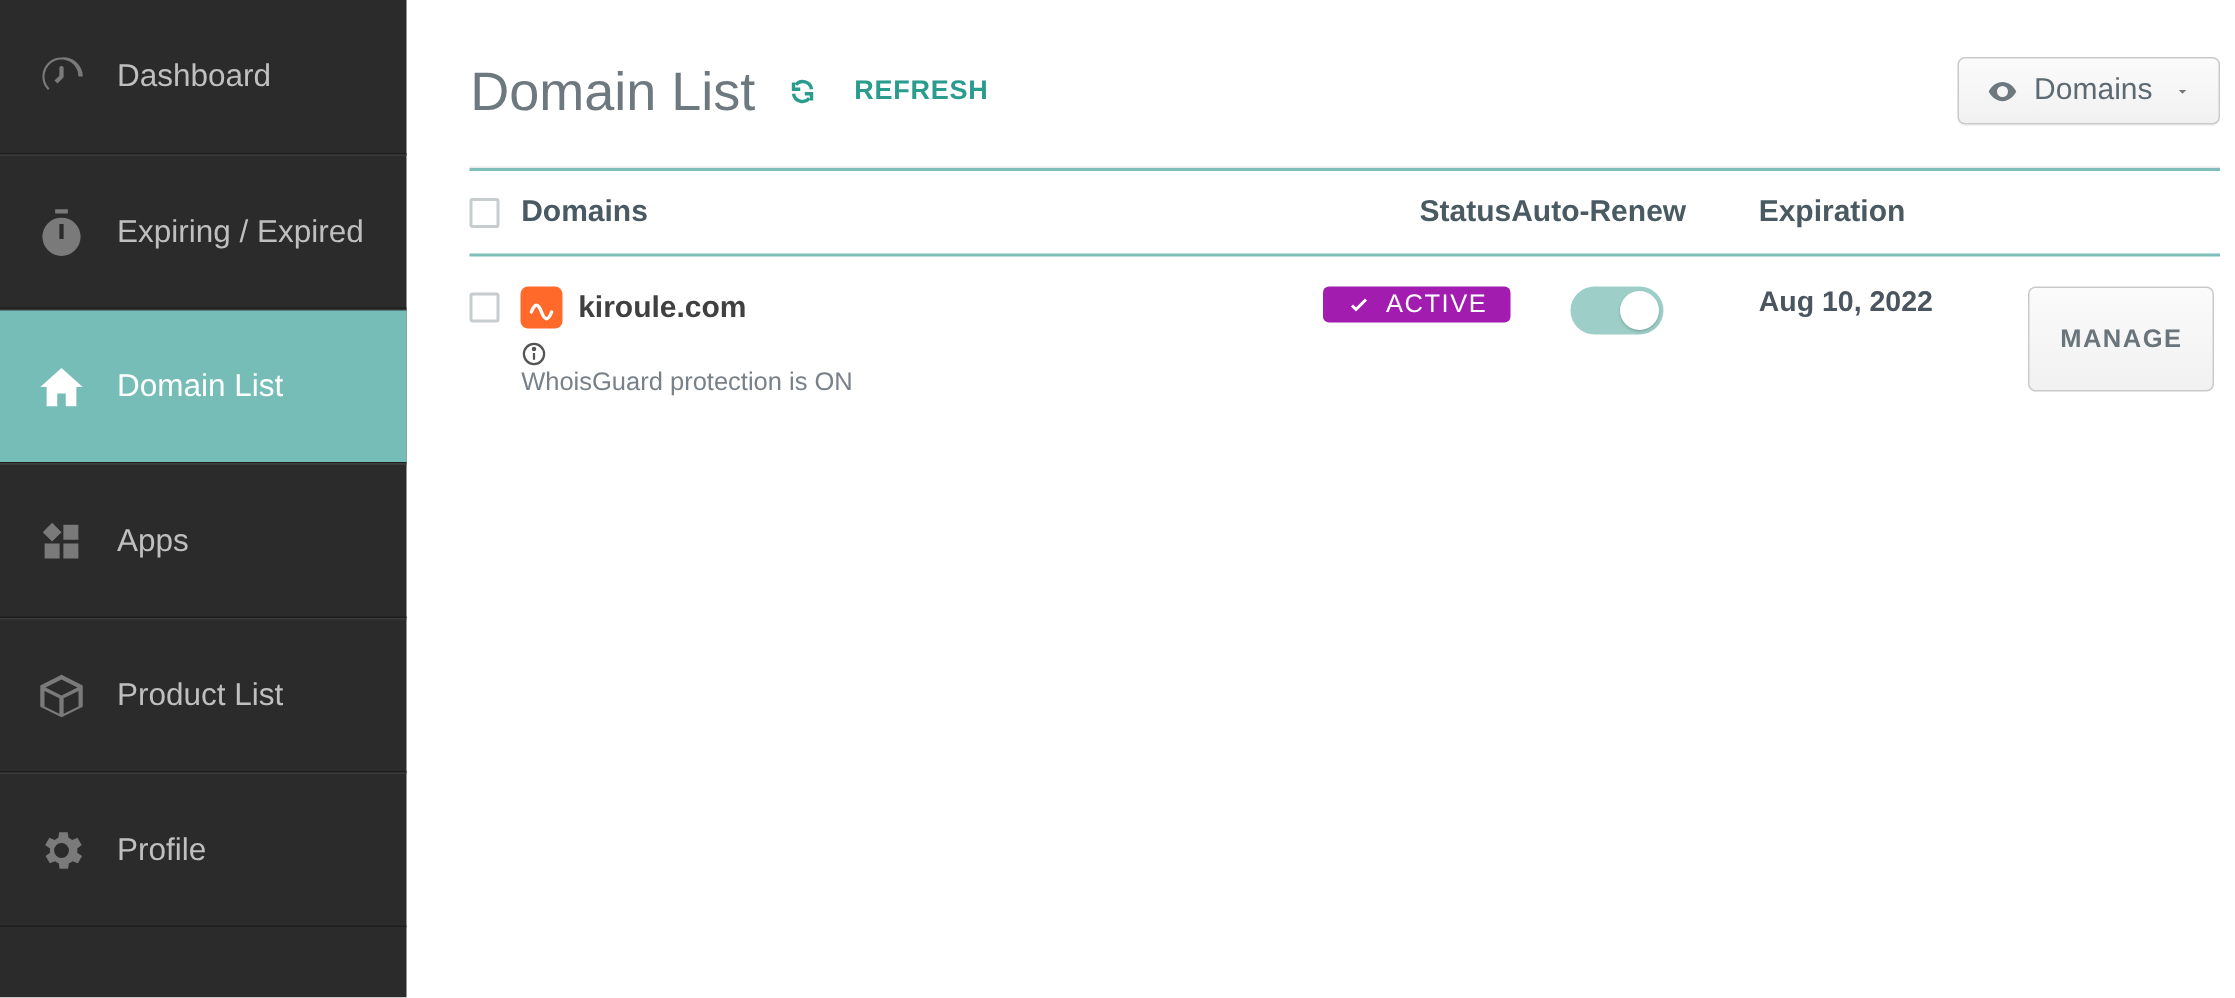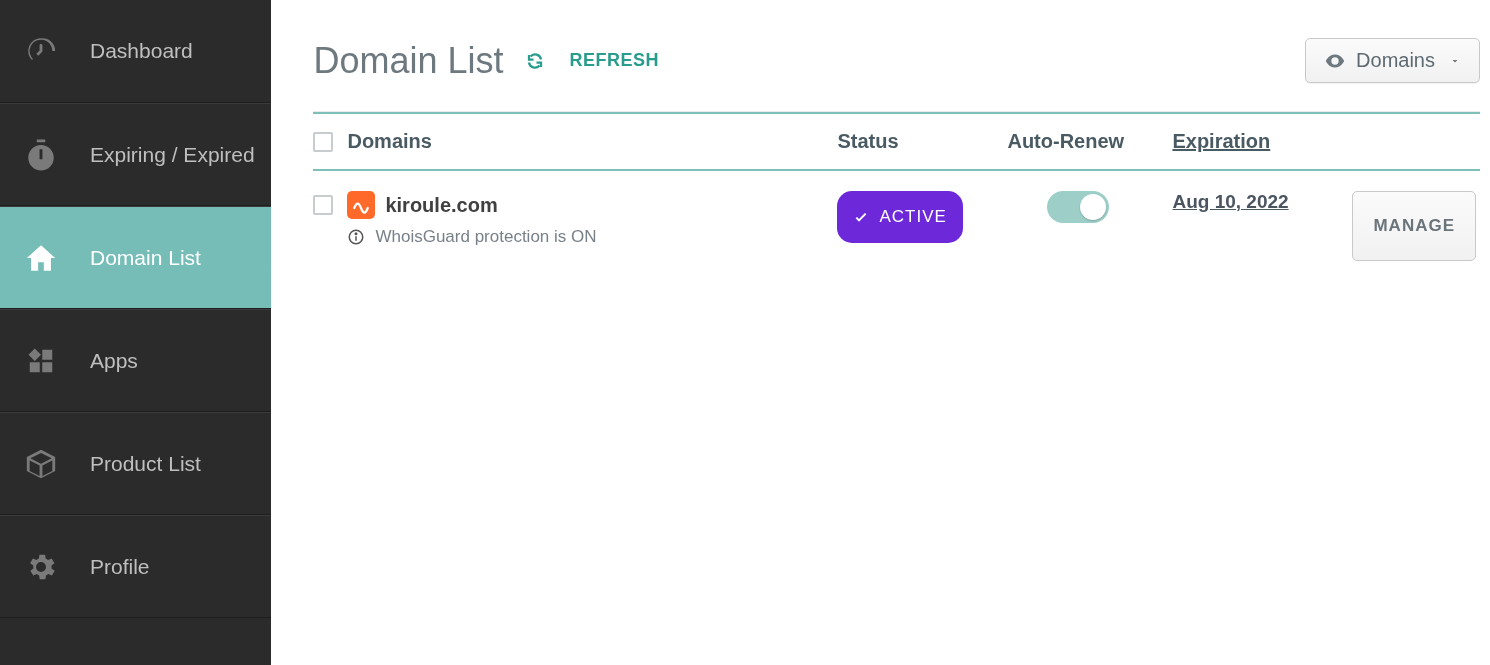--- a/index.html
+++ b/index.html
@@ -23,21 +23,20 @@
     display: flex;
     align-items: center;
     height: 103px;
     padding-left: 22px;
     color: #bfbfbf;
     font-size: 21px;
     border-top: 1px solid #3b3b3b;
     border-bottom: 1px solid #1e1e1e;
     cursor: pointer;
     position: relative;
-    gap: 12px;
   }
   .sidebar-item:first-child { border-top: none; }
   .sidebar-item .icon {
     width: 38px;
     height: 38px;
     margin-right: 18px;
     display:flex;align-items:center;justify-content:center;
     color:#7a7a7a;
   }
   .sidebar-item.active {
@@ -109,45 +108,45 @@
     align-items:center;
     border-top:2px solid #7ec0b9;
     border-bottom:2px solid #7ec0b9;
     padding:16px 0;
     font-size:20px;
     font-weight:700;
     color:#4a5a63;
   }
   .col-check { width:34px; display:flex; align-items:center; }
   .col-domain { flex:0 0 490px; }
-  .col-status { flex:0 0 170px; }
+  .col-status { flex:0 0 170px;text-align:right; }
   .col-renew { flex:0 0 165px; }
-  .col-exp { flex:0 0 180px;text-decoration:underline; }
+  .col-exp { flex:0 0 180px; }
   .col-manage { flex:1; display:flex; justify-content:flex-end; padding-right:4px;}
   .checkbox {
     width:20px;height:20px;border:2px solid #c7cccf;border-radius:2px;background:#fff;cursor:pointer;
   }
   .row {
     display:flex;
     align-items:flex-start;
     padding:20px 0 6px 0;
   }
   .domain-cell { display:flex; flex-direction:column; }
   .domain-line { display:flex; align-items:center; }
   .domain-icon {
     width:28px;height:28px;border-radius:5px;background:#ff6a2b;
     display:flex;align-items:center;justify-content:center;margin-right:10px;
   }
   .domain-name { font-size:20px; font-weight:700; color:#404040; }
-  .whois-line { display:flex; align-items:center; margin-top:8px; margin-left:0px; color:#788189; font-size:17px; }
+  .whois-line { display:flex; margin-top:8px; margin-left:0px; color:#788189; font-size:17px;flex-direction:column; }
   .whois-line .icon { margin-right:10px; display:flex; color:#555;}
   .status-badge {
     display:inline-flex;align-items:center;
-    background:#6d28d9;color:#fff;
-    border-radius:15px;padding:16px 16px;font-size:17px;letter-spacing:1px;
+    background:#a21caf;color:#fff;
+    border-radius:4px;padding:2px 16px;font-size:17px;letter-spacing:1px;
   }
   .status-badge .icon{margin-right:10px;display:flex;}
   .toggle {
     width:62px;height:32px;border-radius:16px;background:#9dcfc8;position:relative;cursor:pointer;
   }
   .toggle .knob{
     position:absolute;right:3px;top:3px;width:26px;height:26px;border-radius:50%;background:#fff;box-shadow:0 1px 2px rgba(0,0,0,0.2);
   }
   .exp-date{font-size:19px;font-weight:700;color:#4a5560;margin-top:11px;}
   .manage-btn{

